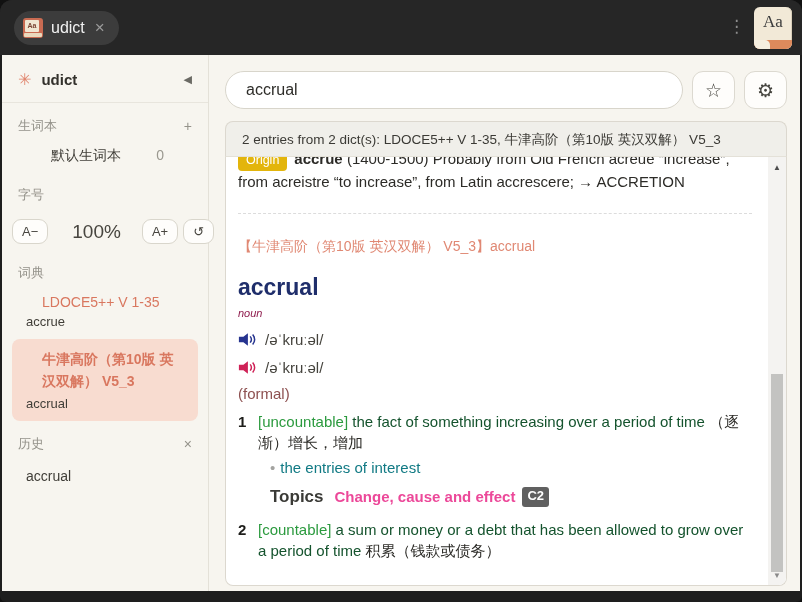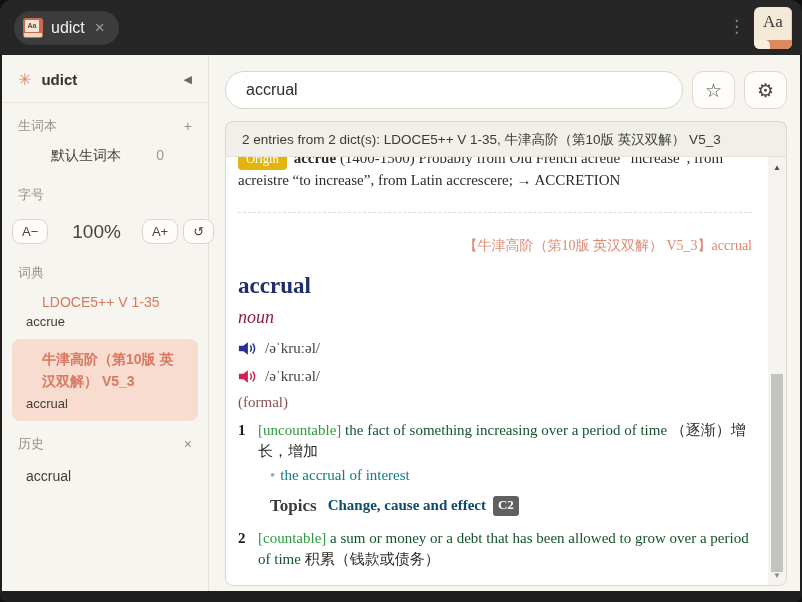--- a/index.html
+++ b/index.html
@@ -47,44 +47,44 @@
   .dict-item.active .dict-name { font-weight:700; line-height:1.55; }
   .hist-item { padding:10px 16px 8px 24px; color:#403e38; cursor:pointer; }
 
   
   .main { flex:1; padding:16px 13px 0 16px; display:flex; flex-direction:column; }
   .search-row { display:flex; gap:9px; }
   .search-input { flex:1; height:38px; background:#fff; border:1px solid #d8d5cb; border-radius:19px; padding:0 20px; font-size:16px; color:#2e2d29; font-family:inherit; outline:none; }
   .icon-btn { width:43px; height:38px; background:#fefdfb; border:1px solid #dcd9d0; border-radius:11px; display:flex; align-items:center; justify-content:center; font-size:19px; color:#45443e; cursor:pointer; }
   .result-bar { margin-top:12px; background:#f0efea; border:1px solid #dcd8cf; border-bottom:none; border-radius:8px 8px 0 0; padding:9px 16px 7px; font-size:13.5px; color:#3b3a35; }
   .content-card { position:relative; background:#fff; border:1px solid #dcd8cf; border-top:1px solid #e4e1d8; border-radius:0 0 8px 8px; height:430px; overflow:hidden; }
-  .doc { margin-top:-9px; padding:0 34px 11px 12px; font-size:15px; line-height:1.42; color:#2c2b27;font-family:Liberation Serif, serif; }
+  .doc { margin-top:-9px; padding:0 34px 11px 12px; font-size:15px; line-height:1.42; color:#2c2b27; }
 
   .origin-line { line-height:1.45; }
   .origin-badge { display:inline-block; background:#e3b50c; color:#fff; font-size:12.5px; padding:1px 8px 2px; border-radius:4px; margin-right:7px; }
   .dashed-sep { border:none; border-top:1px dashed #dcdcdc; margin:20px 0 0; }
-  .entry-src { color:#e08873; font-size:14px; margin:23px 0 8px;text-align:right; }
+  .entry-src { color:#e08873; font-size:14px; margin:23px 0 8px; }
   .headword { font-size:23px; font-weight:700; color:#1f2e6b; margin:14px 0 0; }
-  .pos { font-style:italic; color:#8f1d4e; font-size:18px; margin:3px 0 0; }
+  .pos { font-style:italic; color:#8f1d4e; font-size:11px; margin:3px 0 0; }
   .pron-row { display:flex; align-items:center; gap:9px; margin:7px 0 0; color:#45433d; }
   .register { color:#8d5050; margin:4px 0 0; }
 
   .sense { display:flex; gap:8px; margin:7px 0 0; }
   .sense-num { font-weight:700; color:#1d1d1a; min-width:12px; }
   .sense-body { flex:1; }
   .grammar { color:#2b9a3e; }
   .def-en { color:#14532d; }
   .def-zh { color:#2c2b27; }
   .example { margin:3px 0 0 12px; }
   .ex-bullet { color:#a3a3a0; margin-right:5px; }
   .ex-en { color:#117a84; }
   .ex-zh-block { color:#767670; margin-left:12px; }
   .topics-row { margin:7px 0 3px 12px; display:flex; align-items:center; }
   .topics-label { font-size:17px; font-weight:700; color:#3a3a36; }
-  .topic-link { color:#0c4a6e; font-weight:700; margin-left:11px; cursor:pointer; }
+  .topic-link { color:#ec4899; font-weight:700; margin-left:11px; cursor:pointer; }
   .level-badge { background:#606060; color:#fff; font-size:13px; font-weight:700; border-radius:3px; padding:0 5px 1px; margin-left:7px; }
 
   
   .vscroll { position:absolute; top:0; right:0; bottom:0; width:18px; background:#f4f3f1; border-radius:0 0 7px 0; }
   .scroll-arrow { position:absolute; left:0; right:0; text-align:center; color:#4c4c4c; font-size:8px; cursor:pointer; }
   .scroll-arrow.up { top:6px; }
   .scroll-arrow.down { bottom:5px; color:#8a8a8a; }
   .scroll-thumb { position:absolute; left:3px; right:3px; top:217px; height:198px; background:#c3c3c1; cursor:pointer; }
 </style>
 </head>
@@ -204,21 +204,21 @@
 
           <div class="register">(formal)</div>
 
           <div class="sense">
             <span class="sense-num">1</span>
             <div class="sense-body">
               <span class="grammar">[uncountable]</span>
               <span class="def-en">the fact of something increasing over a period of time</span>
               <span class="def-zh">（逐渐）增长，增加</span>
               <div class="example">
-                <span class="ex-bullet">•</span><span class="ex-en">the accrual of interest</span>
+                <span class="ex-bullet">•</span><span class="ex-en">the entries of interest</span>
               </div>
               <div class="topics-row">
                 <span class="topics-label">Topics</span>
                 <span class="topic-link">Change, cause and effect</span>
                 <span class="level-badge">C2</span>
               </div>
             </div>
           </div>
 
           <div class="sense">

